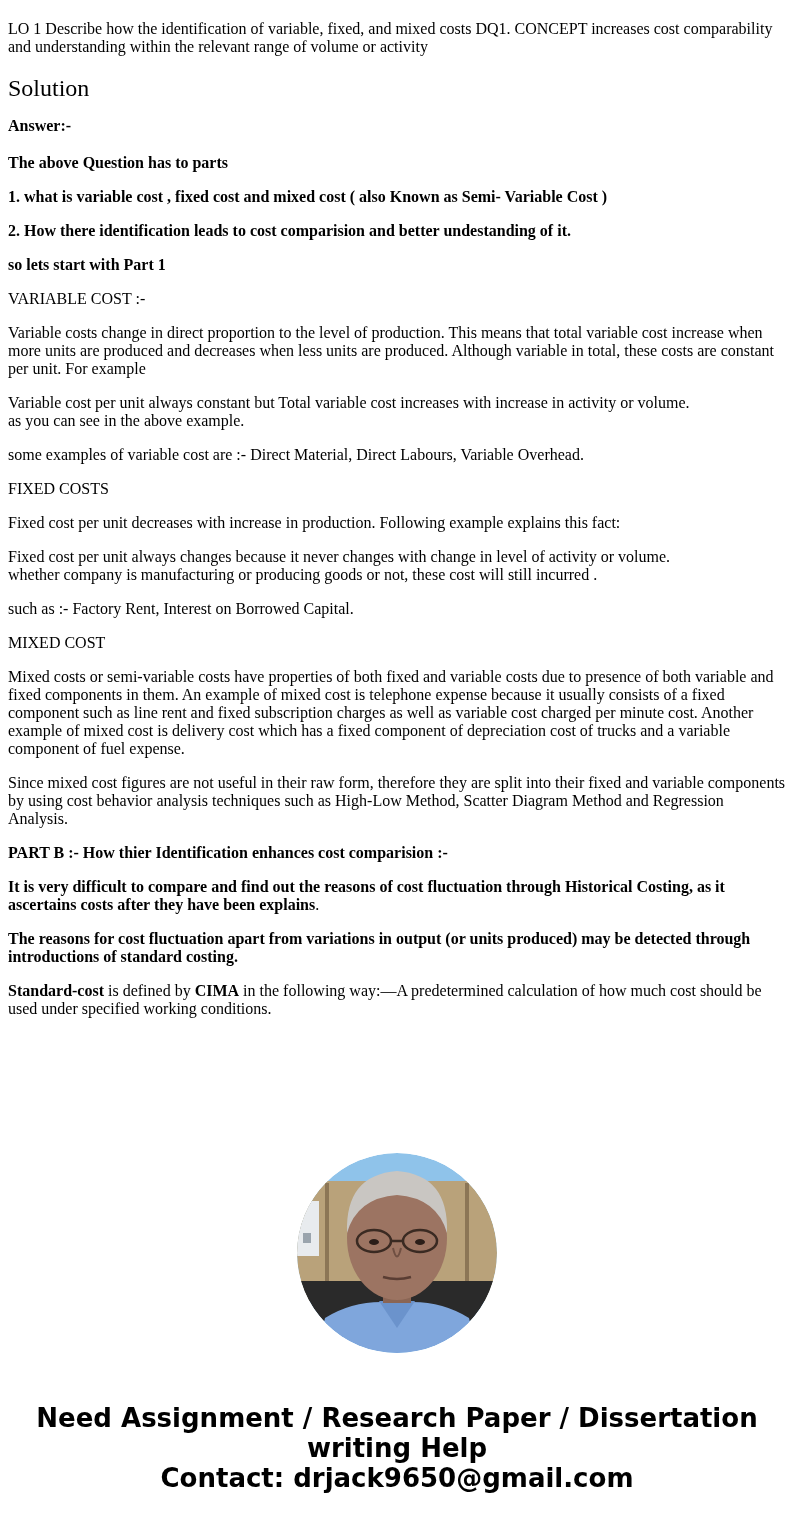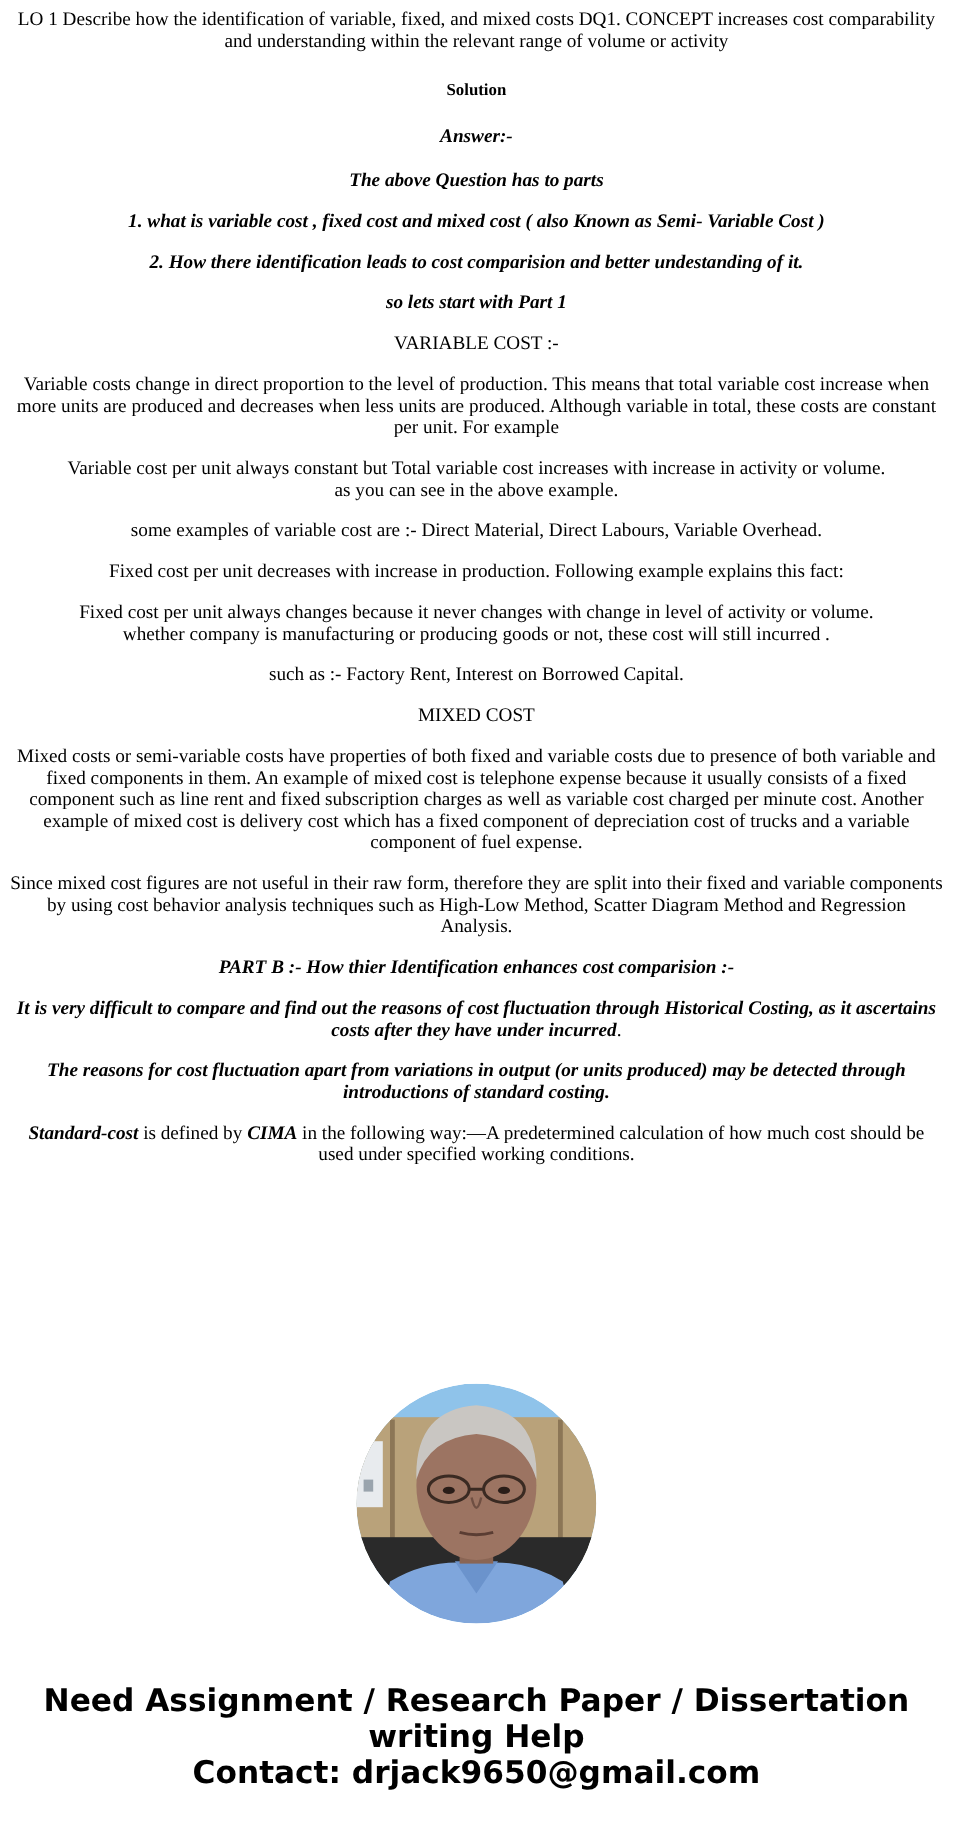--- a/index.html
+++ b/index.html
@@ -5,30 +5,30 @@
   html, body { margin: 0; padding: 0; background: #ffffff; }
   body {
     width: 794px;
     min-height: 1523px;
     font-family: "Liberation Serif", "DejaVu Serif", serif;
     font-size: 16px;
     line-height: 18px;
     color: #000000;
     position: relative;
   }
-  .content { padding: 8px 8px 0 8px; text-align: center; }
+  .content { padding: 20px 8px 0 8px; }
   p { margin: 0 0 16px 0; }
   h3.solution {
-    font-size: 14px;
-    font-weight: bold;
+    font-size: 24px;
+    font-weight: normal;
     margin: 21px 0 18px 0;
     line-height: 22px;
   }
   .q { margin-bottom: 19px; }
-  b { font-weight: bold; font-style: italic; }
+  b { font-weight: bold; }
   .avatar-wrap {
     position: absolute;
     left: 297px;
     top: 1153px;
     width: 200px;
     height: 200px;
   }
   .avatar {
     width: 200px; height: 200px; border-radius: 50%;
     overflow: hidden; display: block;
@@ -60,33 +60,34 @@
   <p><b>so lets start with Part 1</b></p>
 
   <p>VARIABLE COST :-</p>
   <p>Variable costs change in direct proportion to the level of production. This means that total variable cost increase when more units are produced and decreases when less units are produced. Although variable in total, these costs are constant per unit. For example</p>
   <p>
     <span>Variable cost per unit always constant but Total variable cost increases with increase in activity or volume.</span><br>
     <span>as you can see in the above example.</span>
   </p>
   <p>some examples of variable cost are :- Direct Material, Direct Labours, Variable Overhead.</p>
 
+  <p>FIXED COSTS</p>
   <p>Fixed cost per unit decreases with increase in production. Following example explains this fact:</p>
   <p>
     <span>Fixed cost per unit always changes because it never changes with change in level of activity or volume.</span><br>
     <span>whether company is manufacturing or producing goods or not, these cost will still incurred .</span>
   </p>
   <p>such as :- Factory Rent, Interest on Borrowed Capital.</p>
 
   <p>MIXED COST</p>
   <p>Mixed costs or semi-variable costs have properties of both fixed and variable costs due to presence of both variable and fixed components in them. An example of mixed cost is telephone expense because it usually consists of a fixed component such as line rent and fixed subscription charges as well as variable cost charged per minute cost. Another example of mixed cost is delivery cost which has a fixed component of depreciation cost of trucks and a variable component of fuel expense.</p>
   <p>Since mixed cost figures are not useful in their raw form, therefore they are split into their fixed and variable components by using cost behavior analysis techniques such as High-Low Method, Scatter Diagram Method and Regression Analysis.</p>
 
   <p><b>PART B :- How thier Identification enhances cost comparision :-</b></p>
-  <p><b>It is very difficult to compare and find out the reasons of cost fluctuation through Historical Costing, as it ascertains costs after they have under incurred</b><span>.</span></p>
+  <p><b>It is very difficult to compare and find out the reasons of cost fluctuation through Historical Costing, as it ascertains costs after they have been explains</b><span>.</span></p>
   <p><b>The reasons for cost fluctuation apart from variations in output (or units produced) may be detected through introductions of standard costing.</b></p>
   <p><b>Standard-cost</b><span> is defined by </span><b>CIMA</b><span> in the following way:—A predetermined calculation of how much cost should be used under specified working conditions.</span></p>
 </div>
 
 <div class="avatar-wrap">
   <svg class="avatar" viewBox="0 0 200 200" width="200" height="200">
     <defs>
       <clipPath id="circ">
           <circle cx="100" cy="100" r="100"></circle>
         </clipPath>

